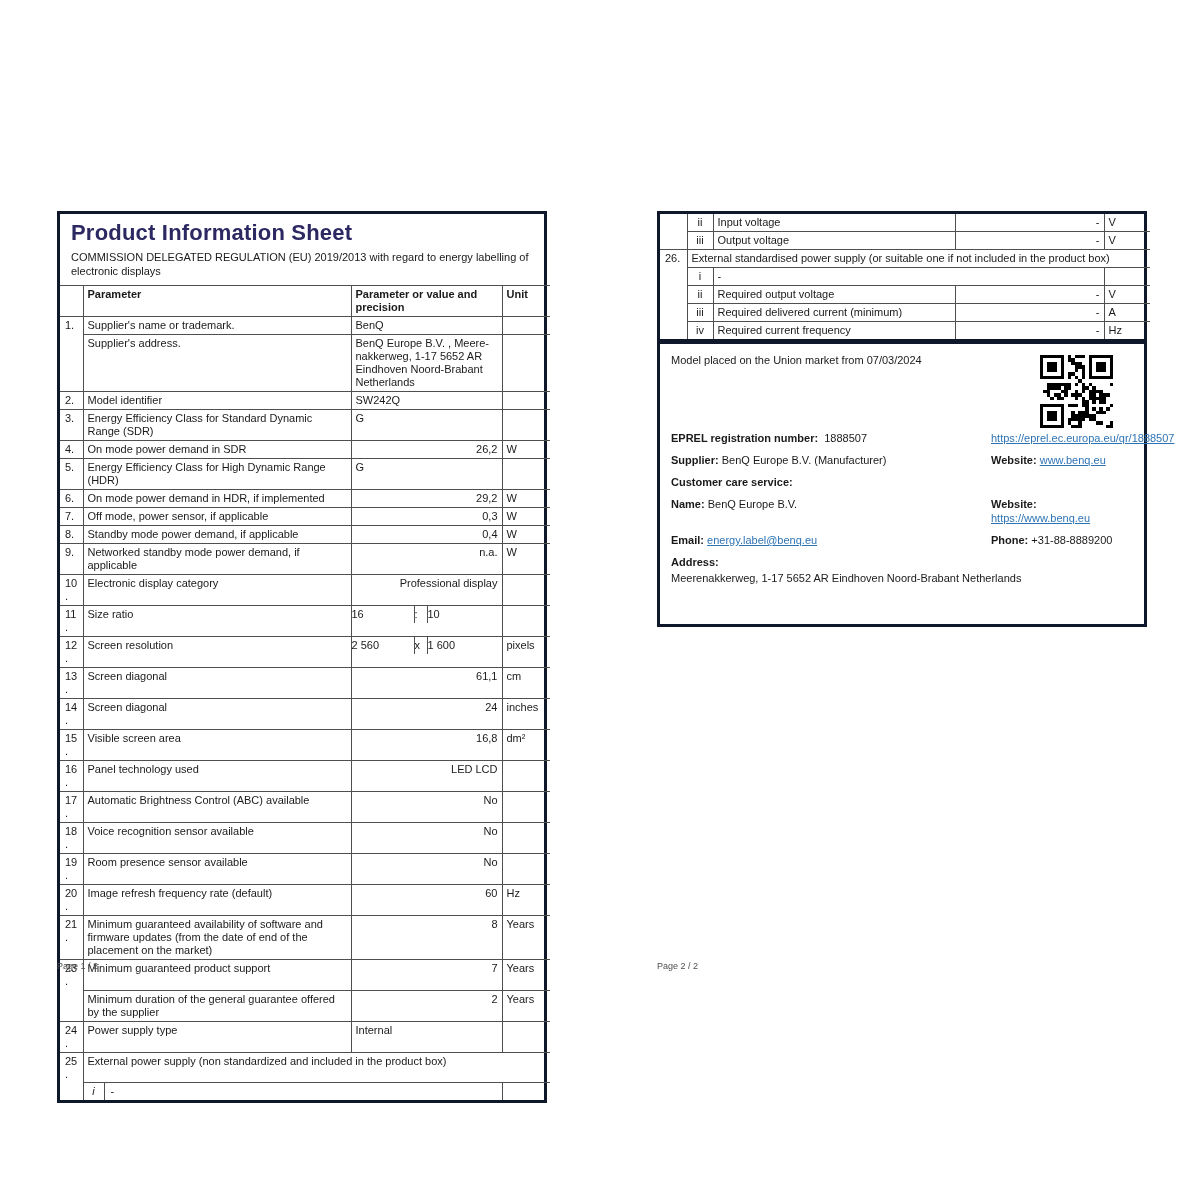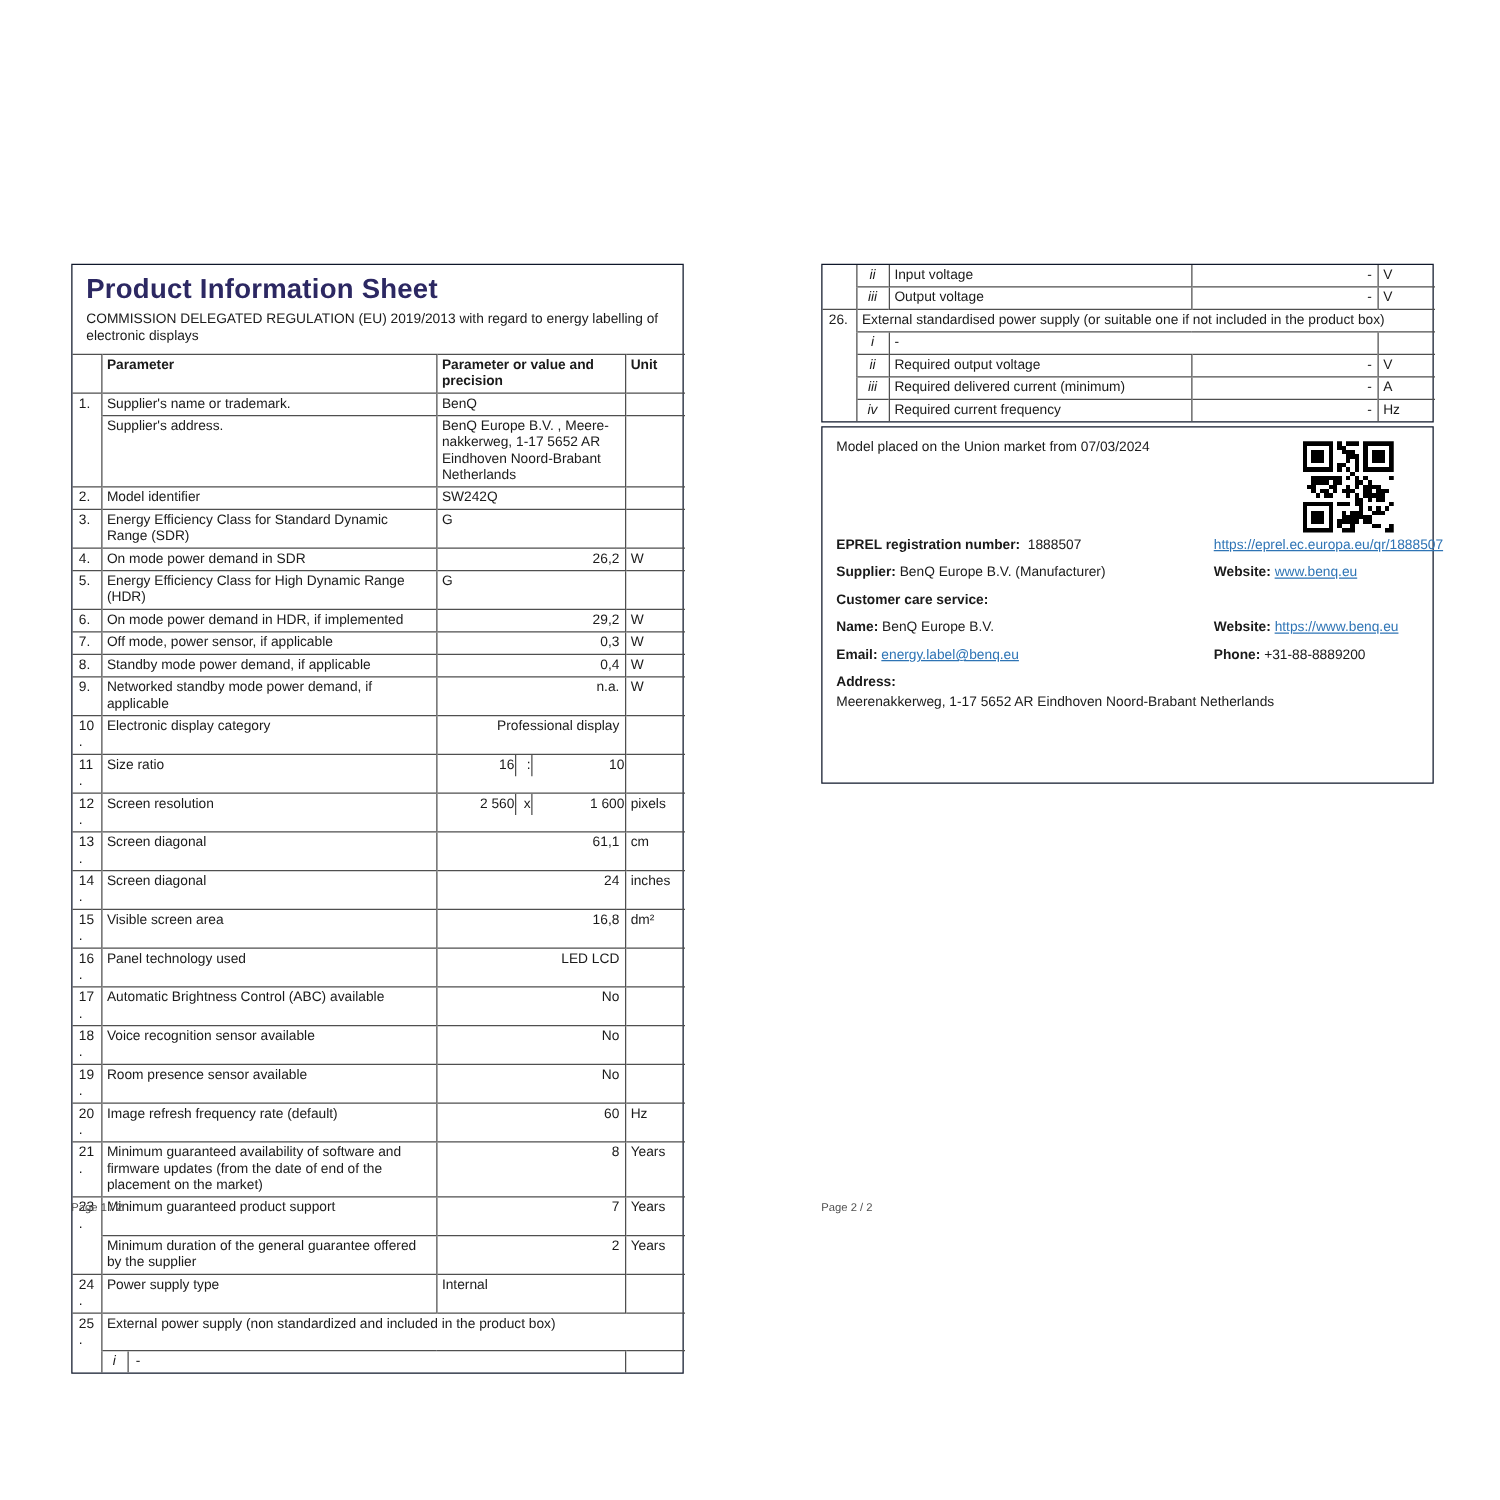--- a/index.html
+++ b/index.html
@@ -1,52 +1,52 @@
 <!DOCTYPE html>
 <html><head>
 <meta charset="utf-8">
 <style>
   html,body{margin:0;padding:0}
   body{
     width:1200px;height:1200px;background:#ffffff;position:relative;
     font-family:"Liberation Sans", sans-serif;color:#1a1a1a;
   }
-  .page{position:absolute;border:1px solid #0f172a;background:#fff;box-sizing:border-box}
+  .page{position:absolute;border:3px solid #0f172a;background:#fff;box-sizing:border-box}
   #p1{left:57px;top:211px;width:490px}
   #p2t{left:657px;top:211px;width:490px}
   #p2box{left:657px;top:341px;width:490px;height:286px}
 
   .tblock{padding:7px 11px 7px 11px}
   .doc-title{font-size:22px;font-weight:bold;color:#2c2862;margin:0;line-height:24px;letter-spacing:.2px}
   .doc-sub{font-size:11px;line-height:14px;margin-top:5px}
 
   table{border-collapse:collapse;width:100%;table-layout:fixed}
   td{border-top:1px solid #4f4f4f;border-left:1px solid #4f4f4f;
      font-size:11px;line-height:13px;padding:2px 4px;vertical-align:top;
      word-wrap:break-word;overflow:hidden}
   td:first-child{border-left:none}
   #p2t tr:first-child td{border-top:none}
   td.num{padding-left:5px}
   td.nt{border-top:none}
   .right{text-align:right}
   .hdr td{font-weight:bold}
   .p0{padding:0}
   .trip{display:flex;height:100%}
-  .trip span{display:block;padding:2px 0;text-align:right}
+  .trip span{display:block;padding:2px 0;text-align:left}
   .t1{flex:0 0 62px}
   .tsep{flex:0 0 12px;border-left:1px solid #4f4f4f;border-right:1px solid #4f4f4f}
   .t2{flex:1}
   .subflex{display:flex;height:100%}
   .subletter{flex:0 0 20px;border-right:1px solid #4f4f4f;text-align:center;font-style:italic;padding:2px 0}
   .subdash{padding:2px 6px}
-  td.lett{font-style:italic;text-align:center;padding:2px 2px}
+  td.lett{text-align:center;padding:2px 2px}
 
   .ib{padding:9px 11px;position:relative;font-size:11px;line-height:14px}
   .ibrow{display:flex;margin-bottom:8px}
-  .ibl{flex:0 0 298px;padding-right:4px}
+  .ibl{flex:0 0 298px;padding-right:22px}
   .ibr{flex:1}
   .lbl{font-weight:bold}
   .mline{margin-bottom:64px}
   a.link{color:#2e74b5;text-decoration:underline;cursor:pointer}
   .eprel-link{display:inline-block;width:186px;word-break:break-all}
   .qr{position:absolute;top:11px;right:31px;width:73px;height:73px}
   .addrline{margin-top:2px}
 
   .pfoot{position:absolute;width:490px;top:961px;text-align:left;
          font-size:9px;color:#4f4f4f;padding-right:1px;box-sizing:border-box}

